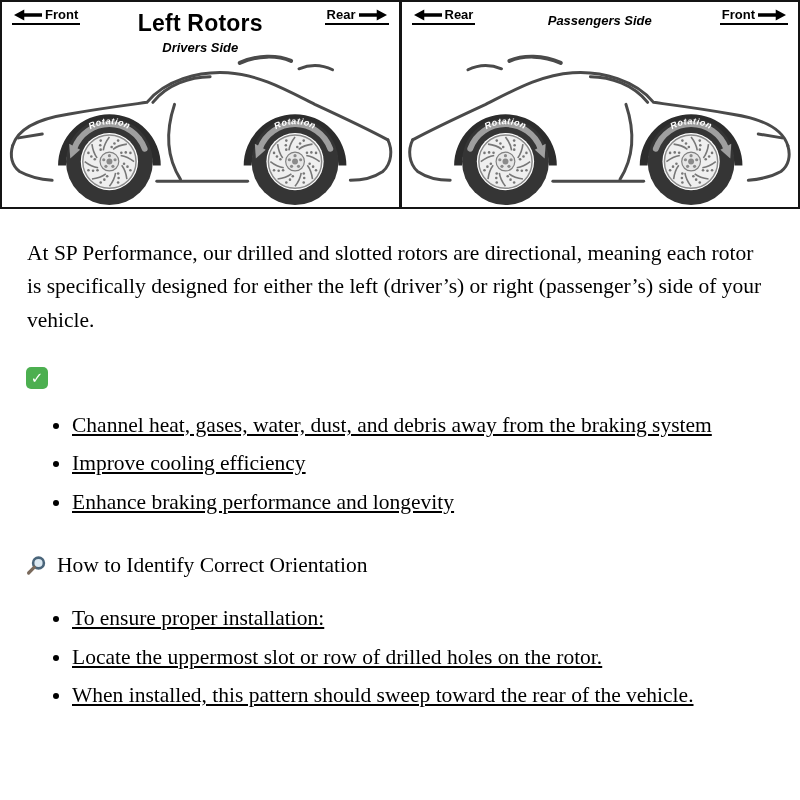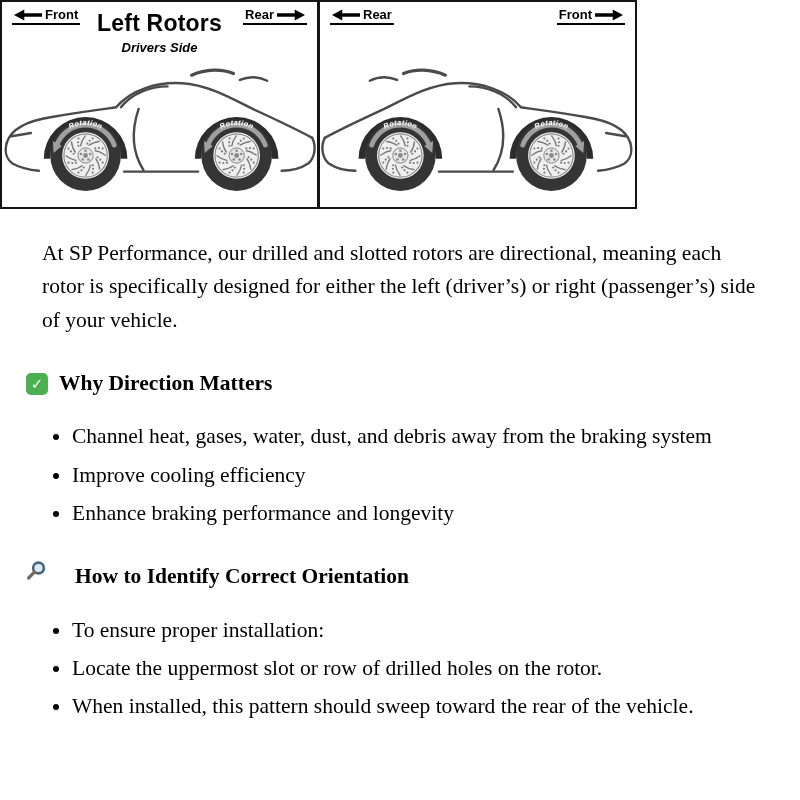--- a/index.html
+++ b/index.html
@@ -1,42 +1,42 @@
 <!DOCTYPE html>
 <html style="--check-green: #4caf50;"><head>
 <meta charset="utf-8">
 <style>
   html,body{margin:0;padding:0;background:#fff;color:#000;}
   body{width:800px;font-family:"Liberation Serif",serif;}
 
   
-  .diagram{display:flex;width:637px;box-sizing:border-box;}
+  .diagram{display:flex;width:800px;box-sizing:border-box;}
   .panel{flex:1;border:2px solid #141414;height:209px;position:relative;background:#fff;box-sizing:border-box;overflow:hidden;}
   .panel + .panel{margin-left:-1px;}
   .panel-header{position:relative;height:48px;}
   .dir{position:absolute;top:5px;display:flex;align-items:center;gap:3px;
        font:bold 13px "Liberation Sans",sans-serif;border-bottom:2px solid #000;padding:0 2px 1px 2px;}
   .dir.left{left:10px;}
   .dir.right{right:10px;}
   .titles{text-align:center;padding-top:8px;}
   .title{font:bold 23px "Liberation Sans",sans-serif;letter-spacing:.2px;}
   .subtitle{font:italic bold 13px "Liberation Sans",sans-serif;margin-top:3px;}
   svg.car{position:absolute;left:0;bottom:0;width:100%;height:156px;display:block;}
 
   
   main{padding:14px 28px 26px 26px;font-size:21.5px;line-height:1.55;}
-  main p{margin:14px 16px;}
+  main p{margin:14px 1px;}
   h2.sec{font-size:21.5px;font-weight:bold;margin:30px 0 20px;display:flex;align-items:center;gap:11px;}
-  h3.sec{font-size:21.5px;font-weight:bold;margin:30px 0 20px;display:flex;align-items:flex-start;gap:28px;}
+  h3.sec{font-size:21.5px;font-weight:normal;margin:30px 0 20px;display:flex;align-items:center;gap:10px;}
   .check{width:22px;height:22px;border-radius:5px;background:var(--check-green,#4caf50);
          color:#fff;display:inline-flex;align-items:center;justify-content:center;
          font:bold 15px "DejaVu Sans",sans-serif;flex:0 0 auto;}
   .mag{display:inline-flex;flex:0 0 auto;}
   ul{margin:14px 0 18px;padding-left:46px;}
-  li{margin:5px 0;}
+  li{margin:5px 0;text-decoration:underline;}
 </style>
 </head>
 <body>
 
 <svg width="0" height="0" style="position:absolute" aria-hidden="true">
   <defs>
     <g id="carBody" fill="none" stroke="#4a4a4a" stroke-width="3" stroke-linecap="round">
       <path d="M6,96 C12,76 36,68 62,64 C96,58 120,55 142,52 C160,30 194,20 224,22 C256,24 284,40 312,54 C338,66 364,78 386,90"></path>
       <path d="M6,96 C3,106 5,116 13,122 C22,127 34,130 46,131"></path>
       <path d="M12,88 L36,84"></path>
@@ -174,20 +174,21 @@
 
   <div class="panel">
     <div class="panel-header">
       <div class="dir left">
         <svg width="28" height="12" viewBox="0 0 30 12">
             <polygon points="0,6 11,0 11,4 30,4 30,8 11,8 11,12" fill="#000"></polygon>
           </svg>
         <span>Rear</span>
       </div>
       <div class="titles">
+        <div class="subtitle">Passengers Side</div>
       </div>
       <div class="dir right">
         <span>Front</span>
         <svg width="28" height="12" viewBox="0 0 30 12">
             <polygon points="30,6 19,0 19,4 0,4 0,8 19,8 19,12" fill="#000"></polygon>
           </svg>
       </div>
     </div>
     <svg class="car" viewBox="0 0 392 158">
       <use href="#carBody" xlink:href="#carBody" transform="translate(392,0) scale(-1,1)"></use>
@@ -291,21 +292,20 @@
   </div>
 
 </div>
 
 <main>
 
   <p>At SP Performance, our drilled and slotted rotors are directional, meaning each rotor is specifically designed for either the left (driver’s) or right (passenger’s) side of your vehicle.</p>
 
   <h2 class="sec">
     <span class="check">✓</span>
-    <span>Why Direction Matters</span>
   </h2>
 
 
   <ul>
     <li>Channel heat, gases, water, dust, and debris away from the braking system</li>
     <li>Improve cooling efficiency</li>
     <li>Enhance braking performance and longevity</li>
   </ul>
 
   <h3 class="sec">

